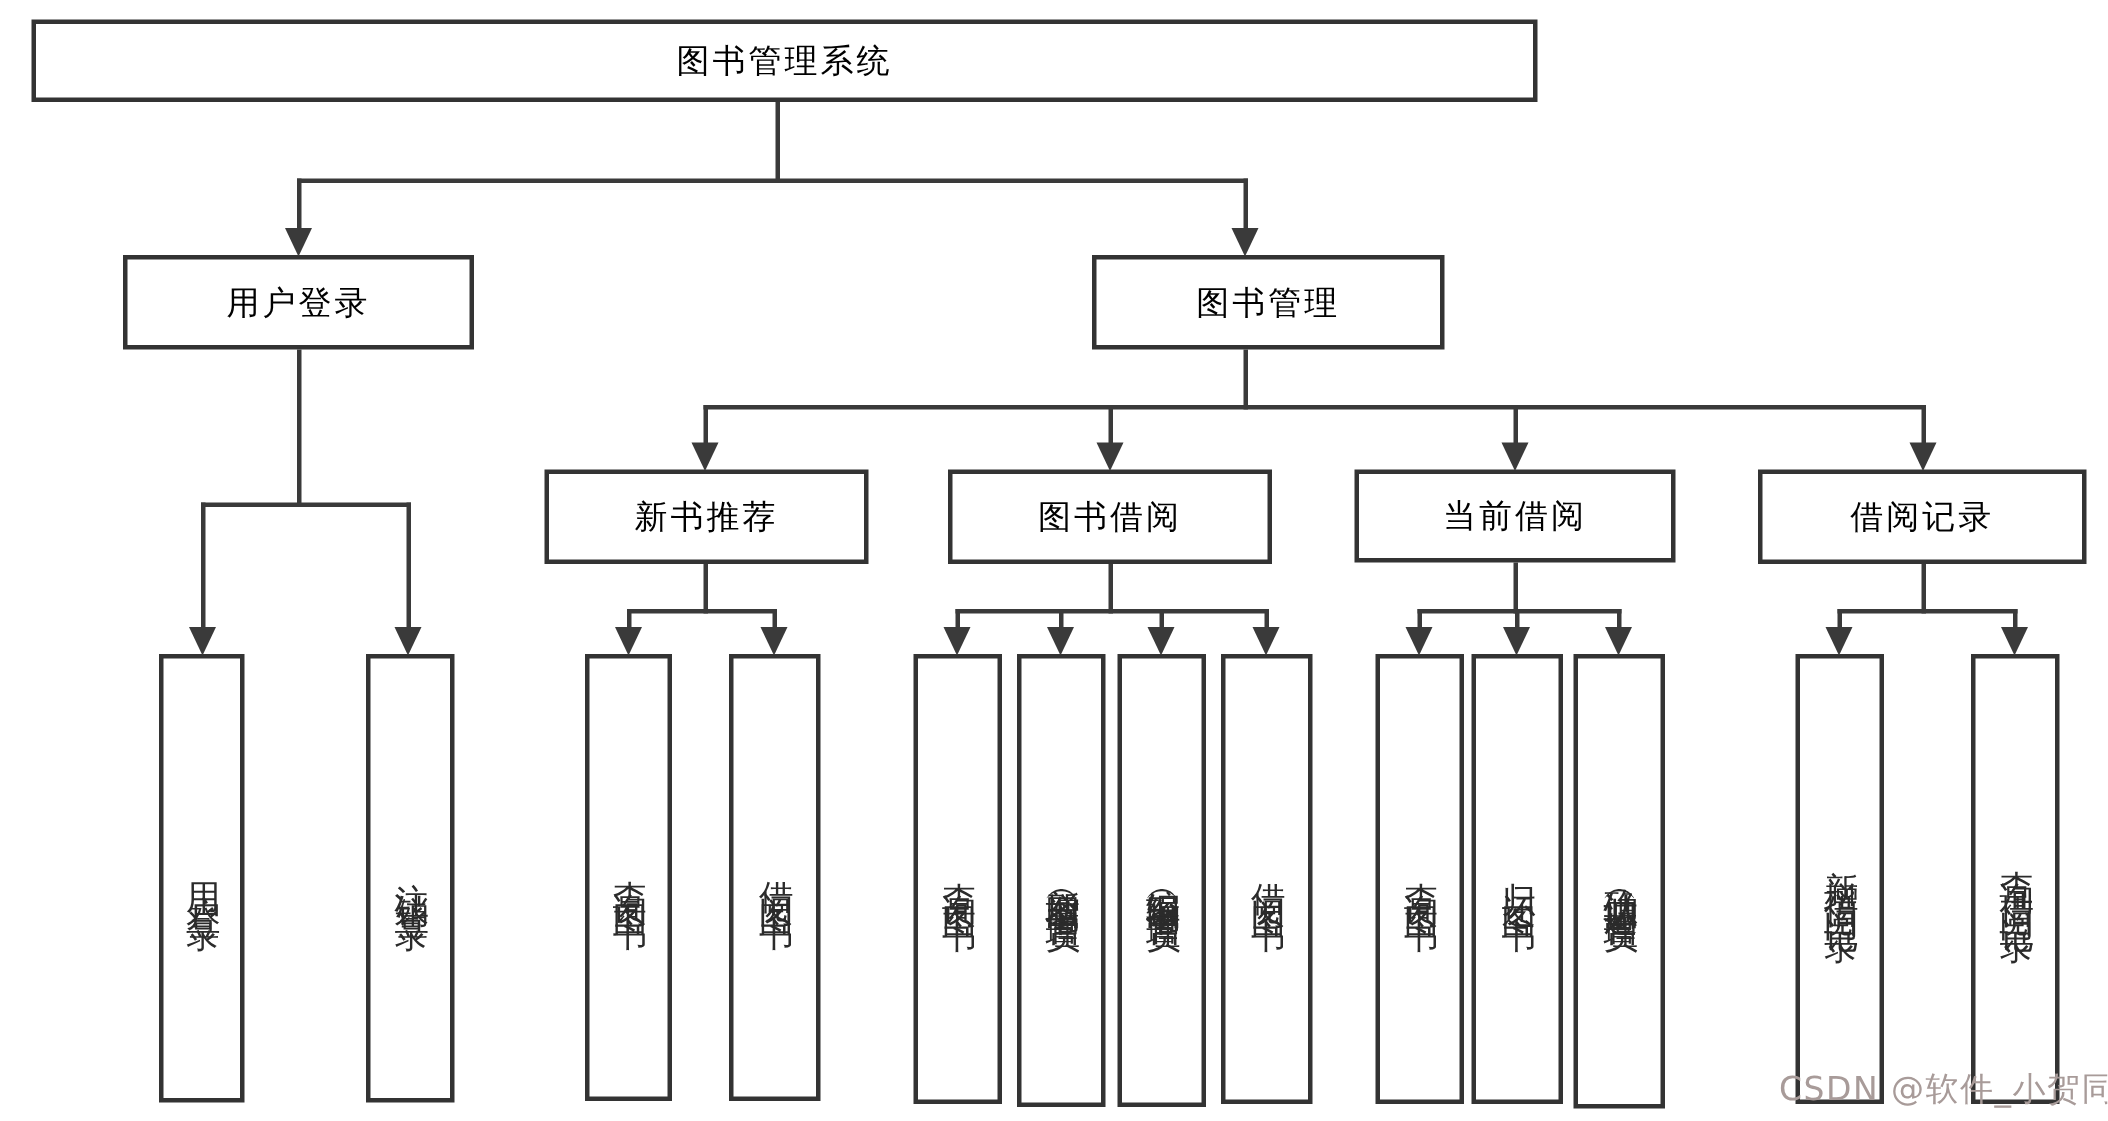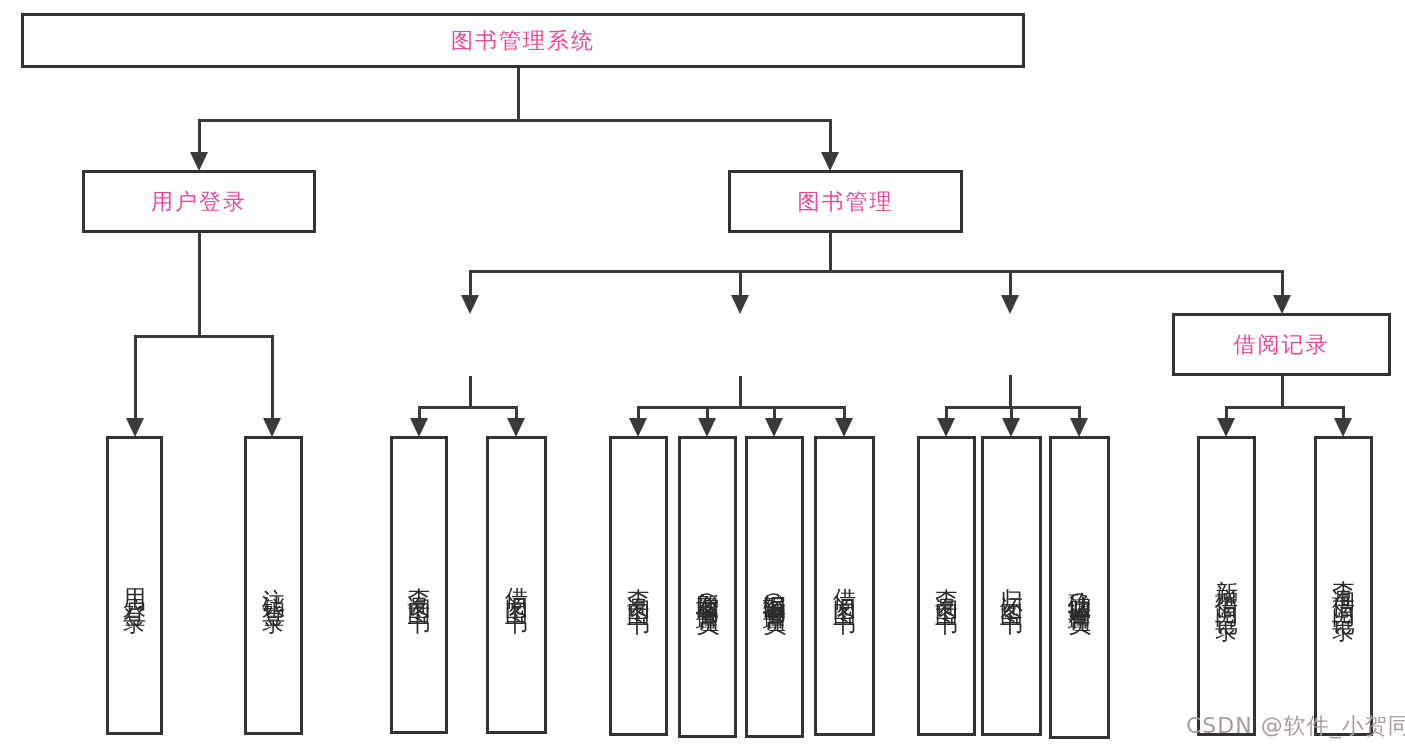--- a/index.html
+++ b/index.html
@@ -13,21 +13,21 @@
   }
   .box{
     position:absolute;
     box-sizing:border-box;
     border:3px solid #333333;
     background:#ffffff;
     display:flex;
     align-items:center;
     justify-content:center;
   }
-  .hlabel{font-size:22px;letter-spacing:2px;color:#ec4899;white-space:nowrap;}
+  .hlabel{font-size:22px;letter-spacing:2px;color:#000000;white-space:nowrap;}
   .vlabel{
     writing-mode:vertical-rl;
     text-orientation:mixed;
     font-size:23px;
     letter-spacing:8px;
     color:#2b2b2b;
     line-height:1;
   }
   .vlabel.tight{letter-spacing:3px;}
   .line{position:absolute;background:#3a3a3a;}
@@ -56,20 +56,29 @@
     <span class="hlabel">图书管理系统</span>
   </div>
 
   <div class="box" style="left:82px;top:170px;width:234px;height:63px">
     <span class="hlabel">用户登录</span>
   </div>
   <div class="box" style="left:728px;top:170px;width:235px;height:63px">
     <span class="hlabel">图书管理</span>
   </div>
 
+  <div class="box" style="left:363px;top:313px;width:216px;height:63px">
+    <span class="hlabel">新书推荐</span>
+  </div>
+  <div class="box" style="left:632px;top:313px;width:216px;height:63px">
+    <span class="hlabel">图书借阅</span>
+  </div>
+  <div class="box" style="left:903px;top:313px;width:214px;height:62px">
+    <span class="hlabel">当前借阅</span>
+  </div>
   <div class="box" style="left:1172px;top:313px;width:219px;height:63px">
     <span class="hlabel">借阅记录</span>
   </div>
 
   <div class="box" style="left:106px;top:436px;width:57px;height:299px">
     <span class="vlabel">用户登录</span>
   </div>
   <div class="box" style="left:244px;top:436px;width:59px;height:299px">
     <span class="vlabel">注销登录</span>
   </div>

